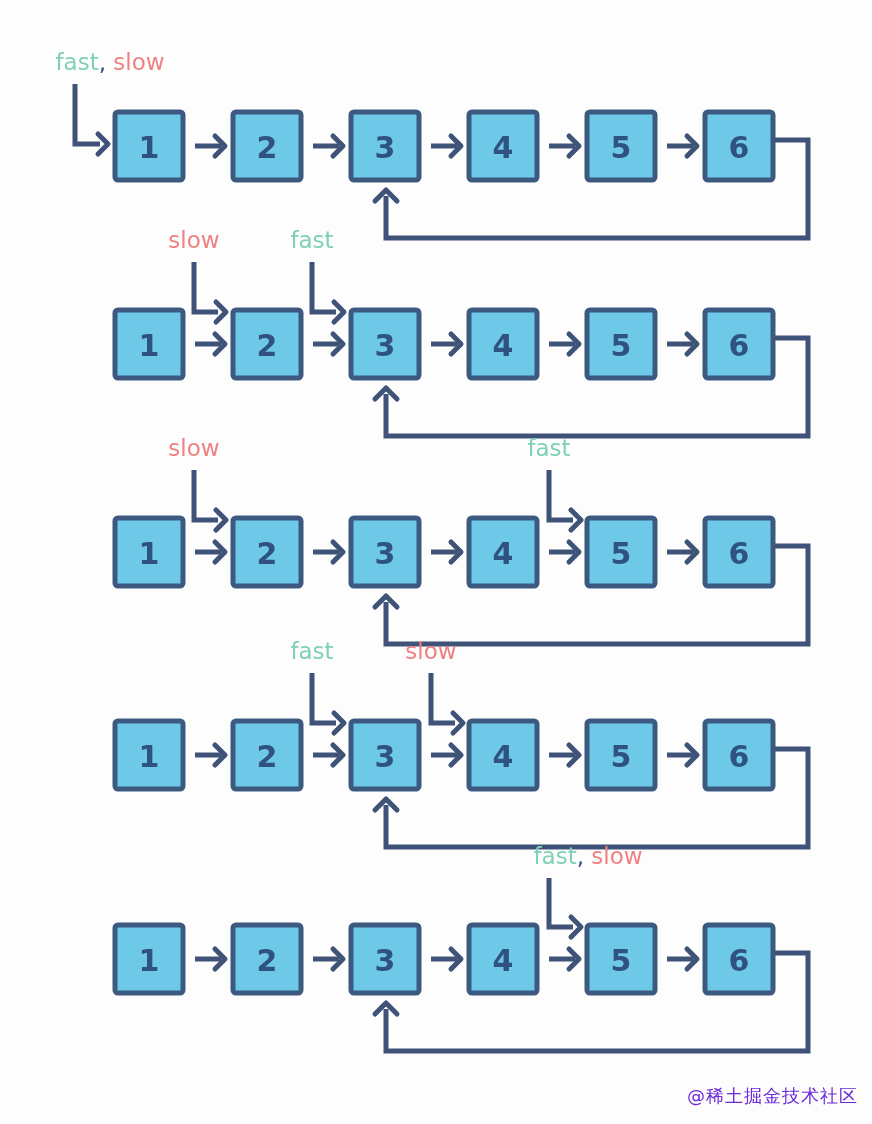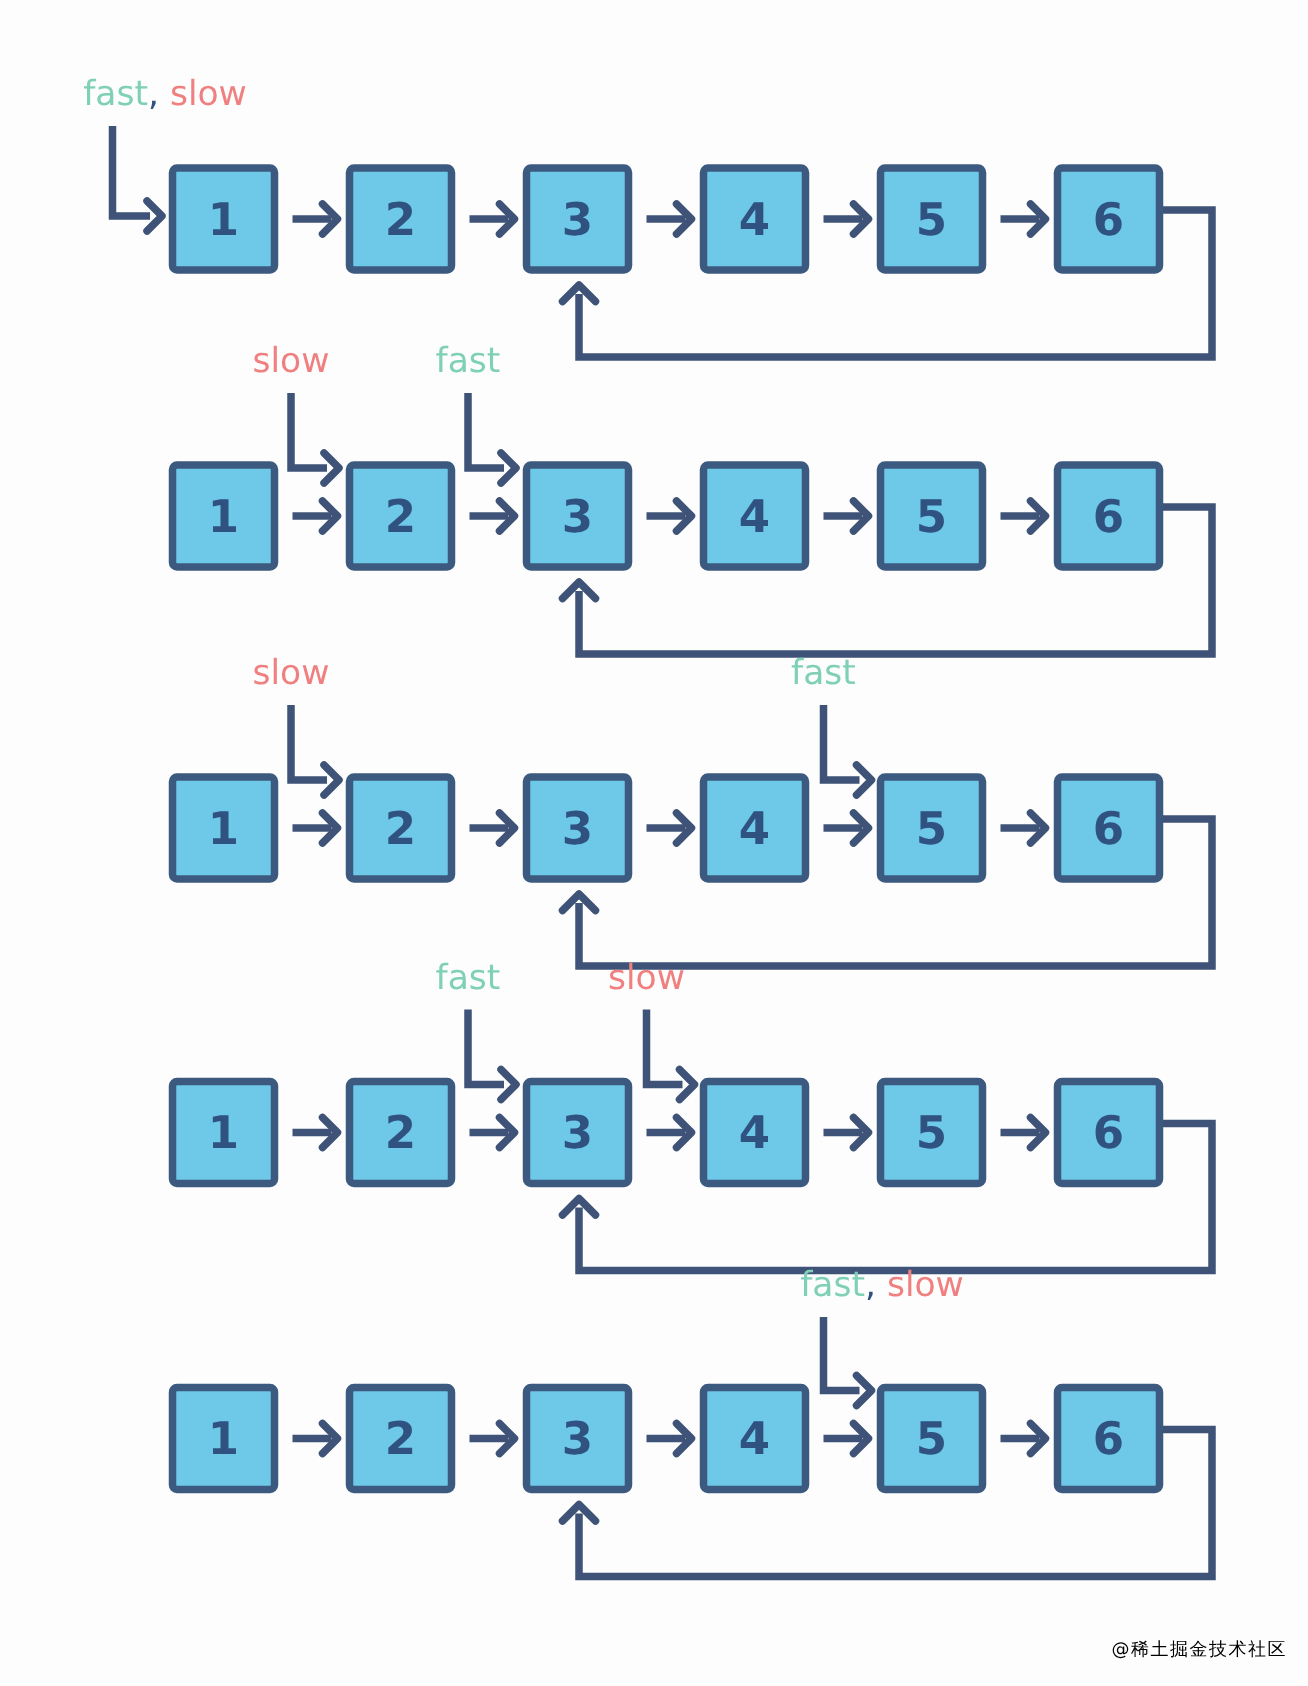--- a/index.html
+++ b/index.html
@@ -65,22 +65,22 @@
     stroke-width: 5;
     fill: none;
     stroke-linecap: round;
     stroke-linejoin: round;
   }
   .watermark {
     position: absolute;
     right: 14px;
     bottom: 16px;
     font-family: "DejaVu Sans", sans-serif;
-    font-size: 12px;
-    color: #000000;
+    font-size: 18px;
+    color: #6d28d9;
     letter-spacing: 1px;
     white-space: nowrap;
     user-select: none;
   }
 </style>
 </head>
 <body>
 
 <div id="stage">
   <svg id="diagram" viewBox="0 0 872 1124">

